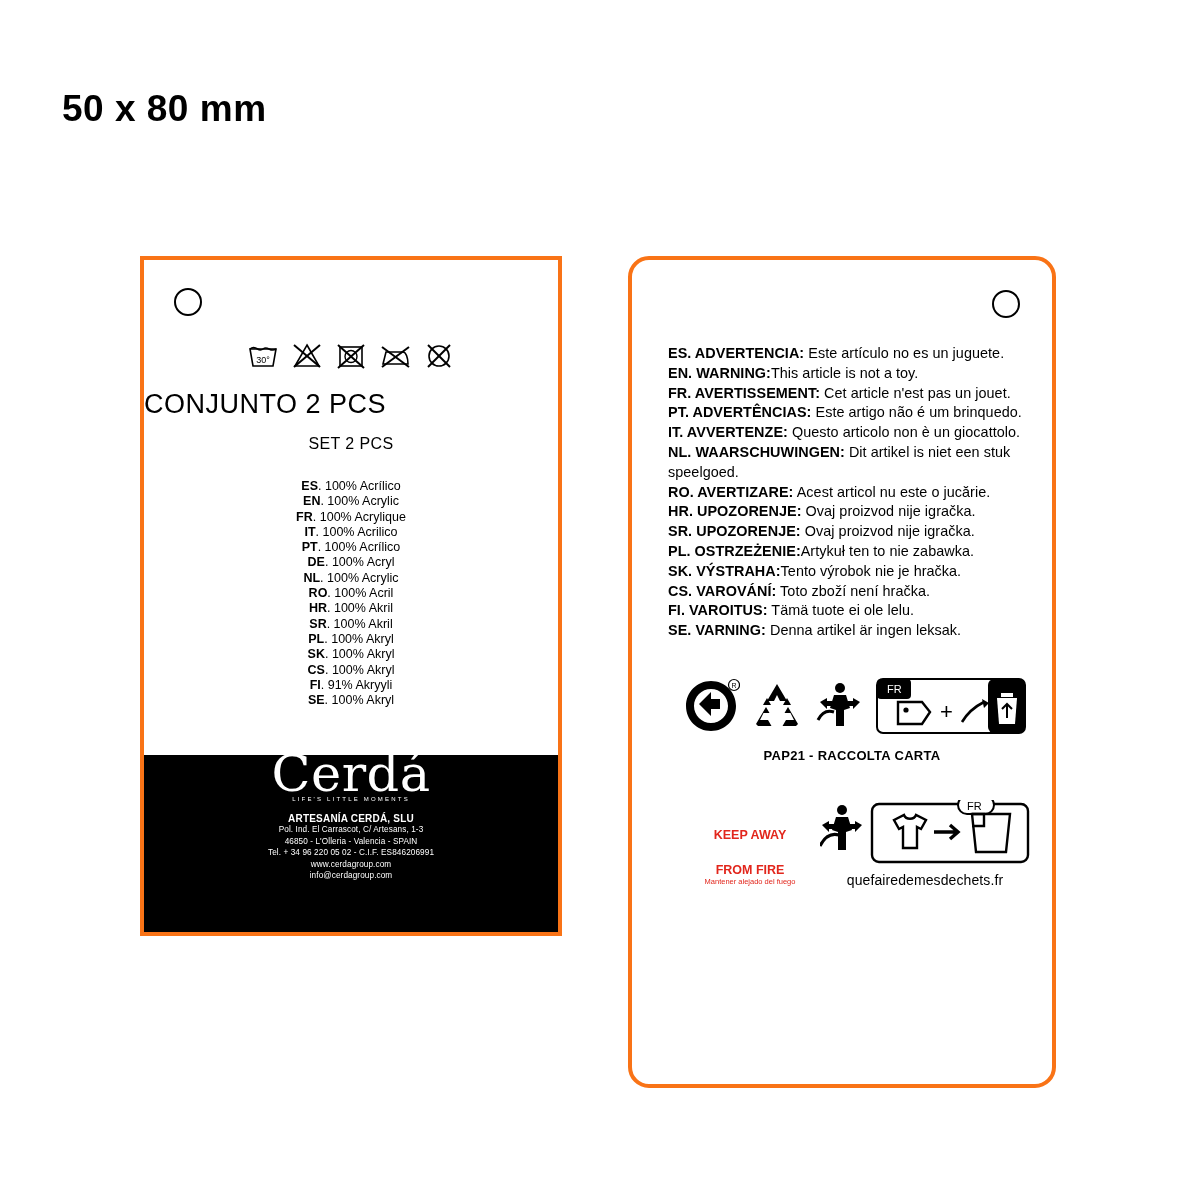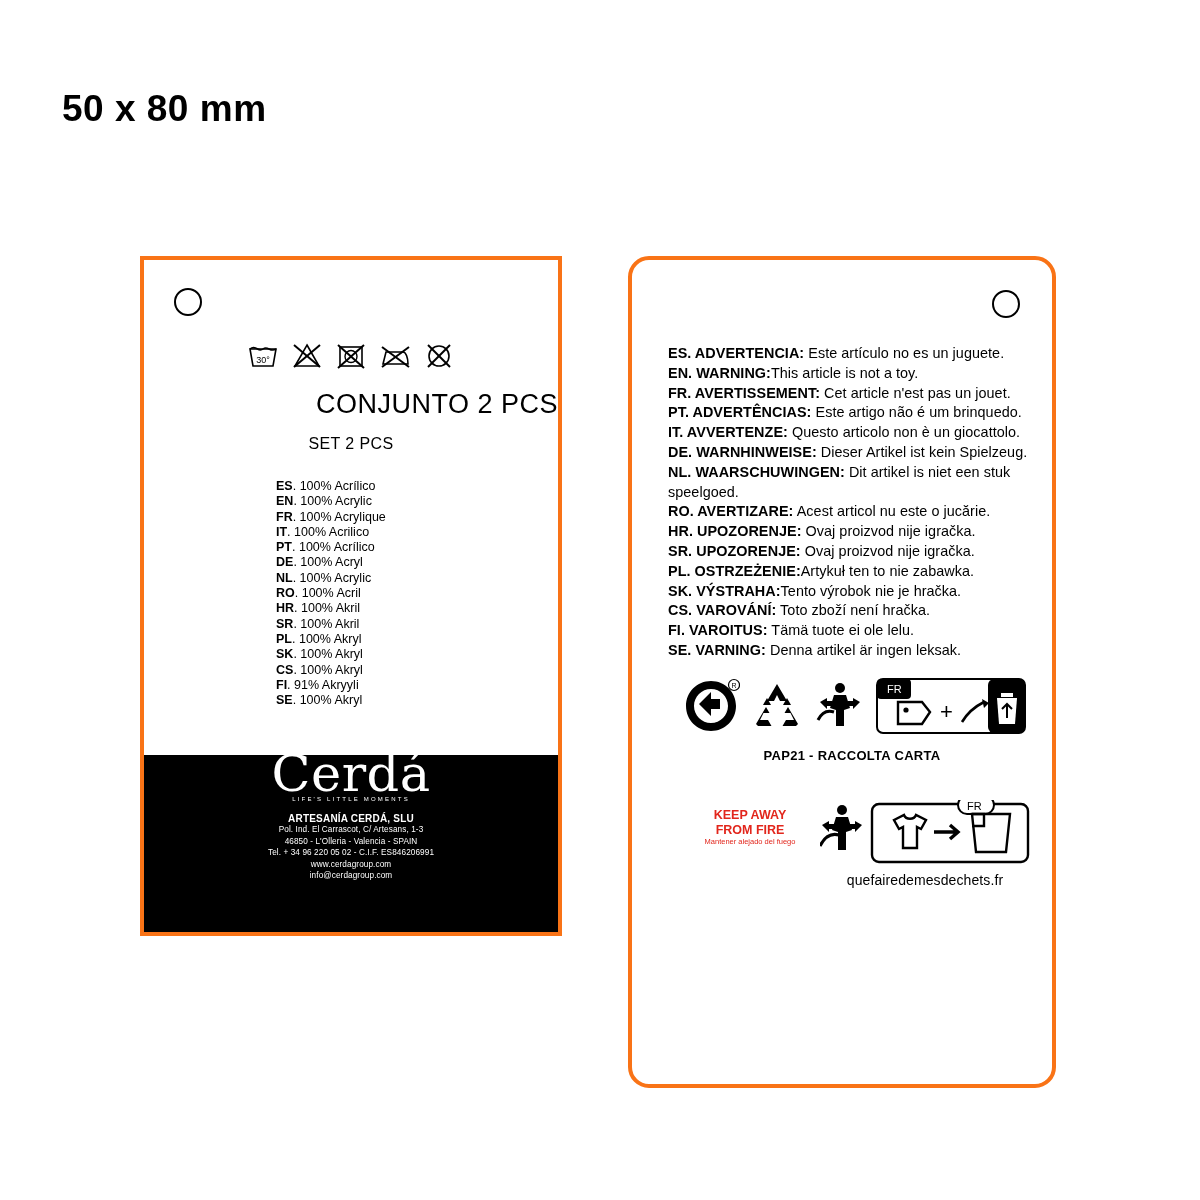--- a/index.html
+++ b/index.html
@@ -73,21 +73,21 @@
     height: 30px;
     position: relative;
   }
   .care-icon svg { display: block; }
 
   
   .prod-title {
     position: absolute;
     left: 0; right: 0;
     top: 129px;
-    text-align: right;
+    text-align: left;
     font-size: 27px;
     letter-spacing: 0.5px;
   }
   .prod-subtitle {
     position: absolute;
     left: 0; right: 0;
     top: 175px;
     text-align: center;
     font-size: 16px;
     letter-spacing: 0.4px;
@@ -99,21 +99,21 @@
     left: 0; right: 0;
     top: 219px;
     display: flex;
     flex-direction: column;
     align-items: center;
   }
   .comp-line {
     font-size: 12.5px;
     line-height: 15.3px;
     width: 150px;
-    text-align: left;
+    text-align: center;
     white-space: nowrap;
   }
   .comp-line .lang { font-weight: bold; }
 
   
   .black-band {
     position: absolute;
     left: 0;
     right: 0;
     bottom: 0;
@@ -187,20 +187,21 @@
     left: 58px;
     top: 548px;
     width: 120px;
     text-align: center;
   }
   .fire-main {
     color: #e2261c;
     font-size: 12.5px;
     font-weight: bold;
     line-height: 14.5px;
+    margin-top: 20px;
   }
   .fire-sub {
     color: #e2261c;
     font-size: 7.5px;
     line-height: 10px;
   }
   .triman-block {
     position: absolute;
     left: 188px;
     top: 540px;
@@ -306,21 +307,20 @@
 <div class="card" id="back-card">
 
   <div class="punch-hole" id="back-hole"></div>
 
   <div class="warn-list">
     <div class="warn-line"><span class="lang">ES. ADVERTENCIA:</span><span> Este artículo no es un juguete.</span></div>
     <div class="warn-line"><span class="lang">EN. WARNING:</span><span>This article is not a toy.</span></div>
     <div class="warn-line"><span class="lang">FR. AVERTISSEMENT:</span><span> Cet article n'est pas un jouet.</span></div>
     <div class="warn-line"><span class="lang">PT. ADVERTÊNCIAS:</span><span> Este artigo não é um brinquedo.</span></div>
     <div class="warn-line"><span class="lang">IT. AVVERTENZE:</span><span> Questo articolo non è un giocattolo.</span></div>
-    <div class="warn-line"><span class="lang">DE. WARNHINWEISE:</span><span> Dieser Artikel ist kein Spielzeug.</span></div>
     <div class="warn-line"><span class="lang">NL. WAARSCHUWINGEN:</span><span> Dit artikel is niet een stuk speelgoed.</span></div>
     <div class="warn-line"><span class="lang">RO. AVERTIZARE:</span><span> Acest articol nu este o jucărie.</span></div>
     <div class="warn-line"><span class="lang">HR. UPOZORENJE:</span><span> Ovaj proizvod nije igračka.</span></div>
     <div class="warn-line"><span class="lang">SR. UPOZORENJE:</span><span> Ovaj proizvod nije igračka.</span></div>
     <div class="warn-line"><span class="lang">PL. OSTRZEŻENIE:</span><span>Artykuł ten to nie zabawka.</span></div>
     <div class="warn-line"><span class="lang">SK. VÝSTRAHA:</span><span>Tento výrobok nie je hračka.</span></div>
     <div class="warn-line"><span class="lang">CS. VAROVÁNÍ:</span><span> Toto zboží není hračka.</span></div>
     <div class="warn-line"><span class="lang">FI. VAROITUS:</span><span> Tämä tuote ei ole lelu.</span></div>
     <div class="warn-line"><span class="lang">SE. VARNING:</span><span> Denna artikel är ingen leksak.</span></div>
   </div>

